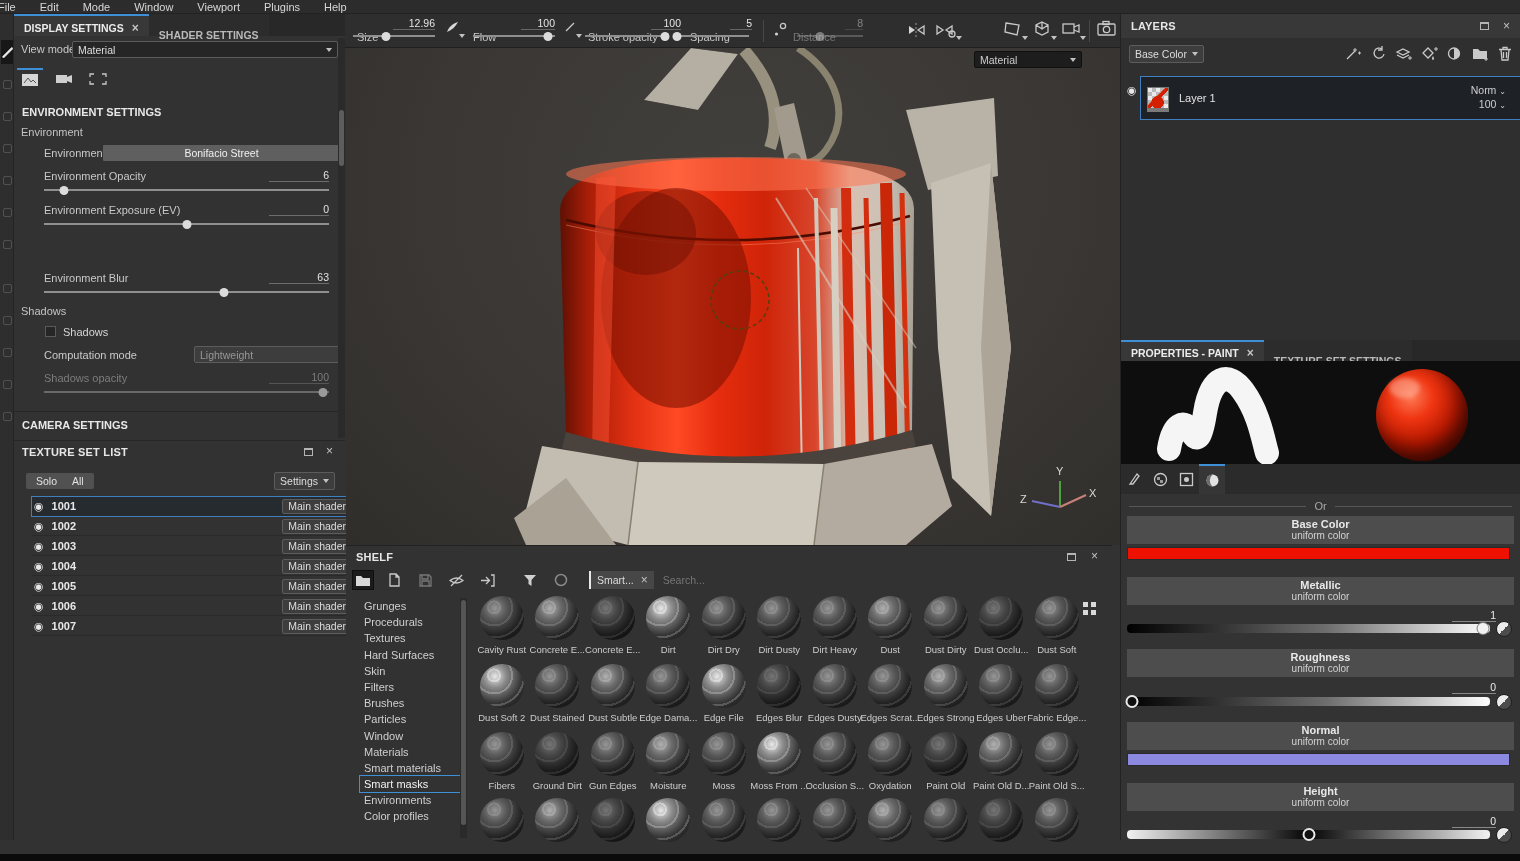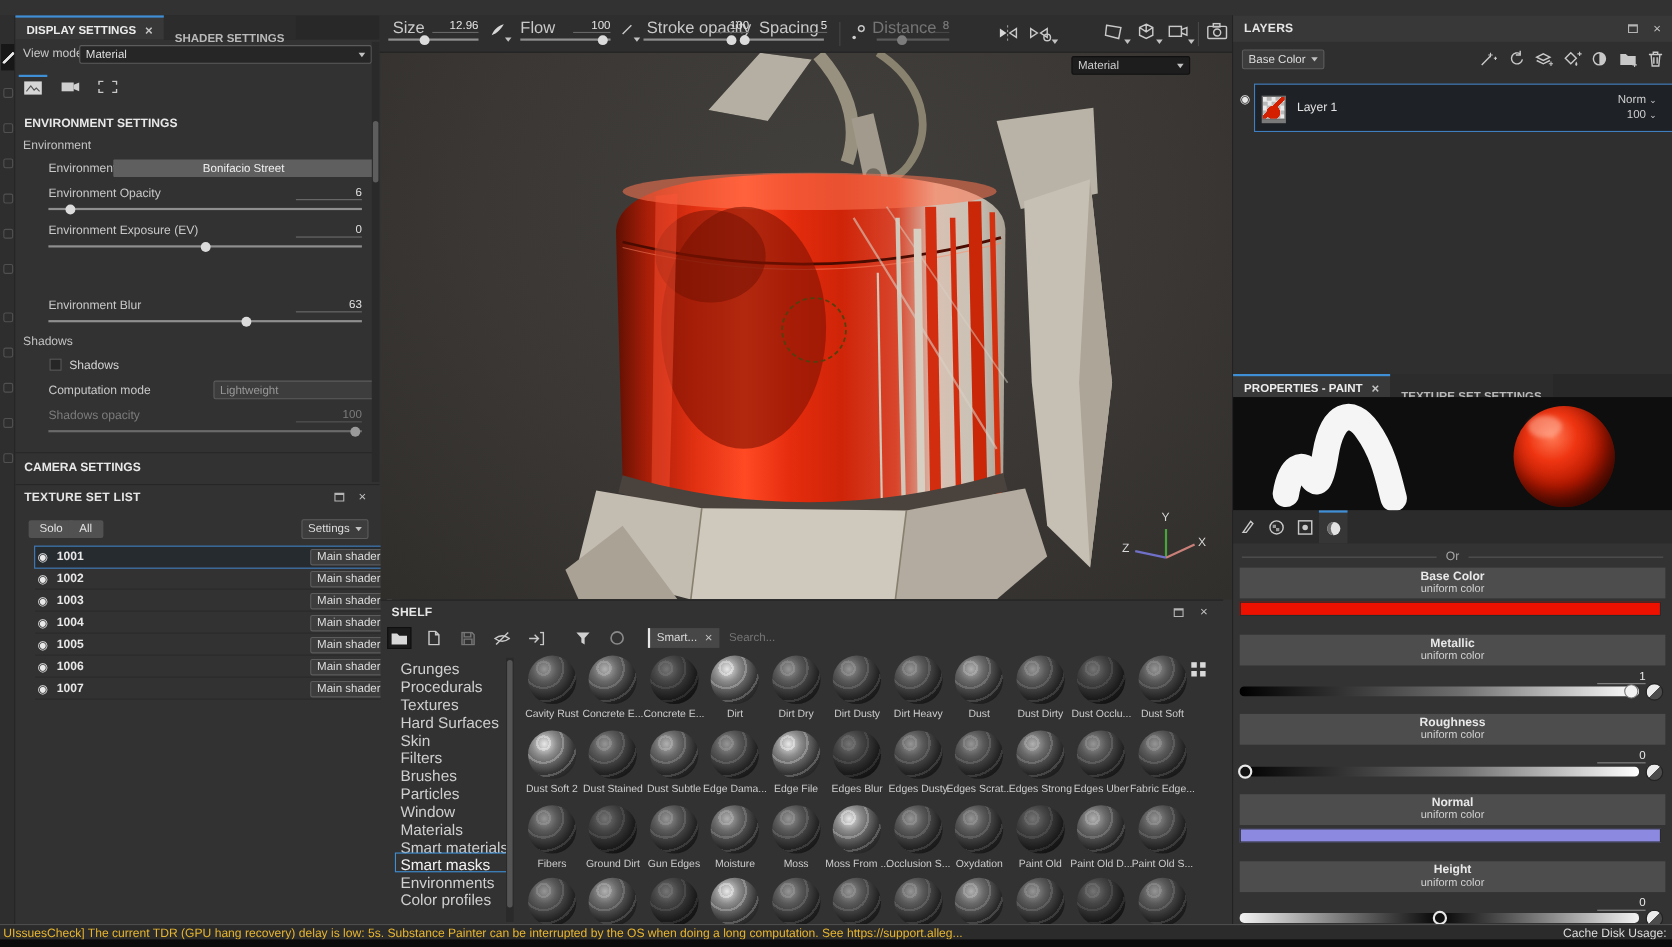--- a/index.html
+++ b/index.html
@@ -21,21 +21,21 @@
 .dd{background:#3d3d3d;border:1px solid #5c5c5c;border-radius:2px;color:#ddd;display:flex;align-items:center;justify-content:space-between;padding:0 5px;font-size:10.5px}
 .chev{width:0;height:0;border-left:3.5px solid transparent;border-right:3.5px solid transparent;border-top:4px solid #c2c2c2;margin-left:5px}
 .track{position:absolute;height:2px;background:#8f8f8f}
 .knob{position:absolute;top:-3.5px;width:9px;height:9px;background:#dcdcdc;border-radius:50%;transform:translateX(-50%)}
 .num{color:#e0e0e0;border-bottom:1px solid #6c6c6c;text-align:right;font-size:10.5px}
 .xbtn{color:#c4c4c4;font-size:12px;line-height:10px}
 .popicon{width:9px;height:8px;border:1px solid #b5b5b5;border-top-width:2px}
 .phead{font-weight:bold;color:#e6e6e6;font-size:11px;letter-spacing:.2px}
 
 #topbar{position:absolute;left:345px;top:14px;width:775px;height:34px;background:#2e2e2e;border-bottom:1px solid #1f1f1f}
-.tb-lbl{position:absolute;top:3px;color:#c9c9c9;font-size:15px}
+.tb-lbl{position:absolute;top:17px;color:#c9c9c9;font-size:11px}
 .tb-val{position:absolute;top:3px;color:#e4e4e4;font-size:10.5px;border-bottom:1px solid #666;text-align:right}
 .tb-sep{position:absolute;top:6px;width:1px;height:22px;background:#474747}
 .dim{opacity:.45}
 
 #leftpanel{position:absolute;left:14px;top:14px;width:331px;height:426px;background:#323232}
 .tabrow{position:absolute;left:0;top:0;height:22px;width:100%;background:#282828;display:flex}
 .tab{padding:20px 10px 0 10px;font-weight:bold;font-size:10.5px;color:#b9b9b9;background:#2c2c2c;display:flex;gap:8px;align-items:center}
 .tab.active{background:#383838;color:#ececec;border-top:2px solid #3f8fd6;padding-top:3px}
 #scroll-l{position:absolute;right:0;top:24px;width:7px;height:400px;background:#2a2a2a}
 #scroll-l i{position:absolute;left:1px;width:5px;border-radius:3px;background:#5d5d5d}
@@ -65,21 +65,21 @@
 #gizmo{position:absolute;right:18px;bottom:22px;width:84px;height:56px}
 #gizmo span{position:absolute;color:#dadada;font-size:11px}
 
 #shelf{position:absolute;left:346px;top:545px;width:766px;height:295px;background:#323232;border-top:1px solid #222}
 .shelf-tools{position:absolute;left:6px;top:22px;height:24px;display:flex;align-items:center;gap:9px}
 .sicon{width:22px;height:20px;display:flex;align-items:center;justify-content:center}
 .sicon.active{background:#1b1b1b;border:1px solid #0f0f0f}
 .tagchip{display:flex;align-items:center;background:#474747;border-left:2px solid #e8e8e8;color:#dcdcdc;height:18px;padding:0 6px;gap:7px;font-size:10.5px}
 #shelf-search{background:transparent;border:none;outline:none;color:#9a9a9a;font-size:10.5px;width:130px;font-family:inherit}
 .cats{position:absolute;left:14px;top:52px;width:100px}
-.cat{color:#cfcfcf;font-size:14px;padding:2px 4px;height:16.2px;white-space:nowrap}
+.cat{color:#cfcfcf;font-size:11px;padding:2px 4px;height:16.2px;white-space:nowrap}
 .cat.selected{outline:1px solid #3f8fd6;color:#f2f2f2}
 #scroll-c{position:absolute;left:114px;top:52px;width:7px;height:240px;background:#2a2a2a}
 #scroll-c i{position:absolute;left:1px;top:2px;width:5px;height:225px;border-radius:3px;background:#555}
 .grid{position:absolute;left:128px;top:50px;width:612px;display:flex;flex-wrap:wrap}
 .cell{width:55.5px;height:68px;display:flex;flex-direction:column;align-items:center}
 .thumb{width:44px;height:44px;border-radius:50%;background:radial-gradient(circle at 34% 28%,#969696 0%,#5a5a5a 26%,#232323 62%,#0a0a0a 100%);position:relative;overflow:hidden}
 .thumb::after{content:"";position:absolute;inset:0;border-radius:50%;background:repeating-radial-gradient(circle at 32% 26%,transparent 0 5px,rgba(255,255,255,.12) 5px 7px,transparent 7px 12px)}
 .cell:nth-child(4n) .thumb{filter:brightness(1.55)}
 .cell:nth-child(7n+3) .thumb{filter:brightness(.78)}
 .cell:nth-child(6n+2) .thumb{filter:brightness(1.18)}
@@ -125,20 +125,29 @@
 .status-msg{position:absolute;left:3px;top:2px;color:#e7b52e;font-size:11px;white-space:nowrap}
 .cache{position:absolute;right:5px;top:2px;color:#dcdcdc;font-size:11px}
 #blackstrip{position:absolute;left:0;top:854px;width:1520px;height:7px;background:#0b0b0b}
 .icon-stroke{stroke:#c9c9c9;fill:none;stroke-width:1.3}
 </style>
 </head>
 <body>
 
 <div id="app">
 
+  <div id="menubar">
+      <span class="mi">File</span>
+      <span class="mi">Edit</span>
+      <span class="mi">Mode</span>
+      <span class="mi">Window</span>
+      <span class="mi">Viewport</span>
+      <span class="mi">Plugins</span>
+      <span class="mi">Help</span>
+    </div>
 
   <div id="toolstrip">
     <div class="slot active" style="top:26px">
         <i></i>
       </div>
     <div class="slot" style="top:58px">
         <i></i>
       </div>
     <div class="slot" style="top:90px">
         <i></i>
@@ -860,18 +869,14 @@
       <div class="ch-name">Height</div>
       <div class="ch-sub">uniform color</div>
     </div>
     <span class="pval" style="top:475px">0</span>
     <div class="gslider hgt" style="top:490px">
         <i class="gknob darkk" style="left:50%"></i>
       </div>
     <div class="halfmoon" style="top:487px"></div>
   </div>
 
-  <div id="statusbar">
-    <span class="status-msg">UIssuesCheck] The current TDR (GPU hang recovery) delay is low: 5s. Substance Painter can be interrupted by the OS when doing a long computation. See https://support.alleg...</span>
-    <span class="cache">Cache Disk Usage:</span>
-  </div>
   <div id="blackstrip"></div>
 </div>
 
 </body></html>

